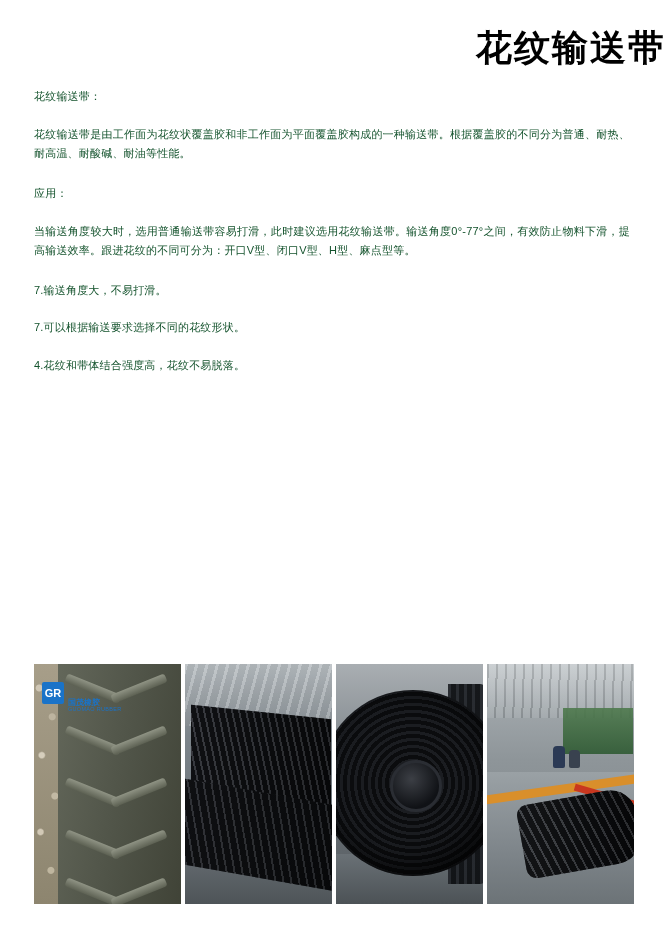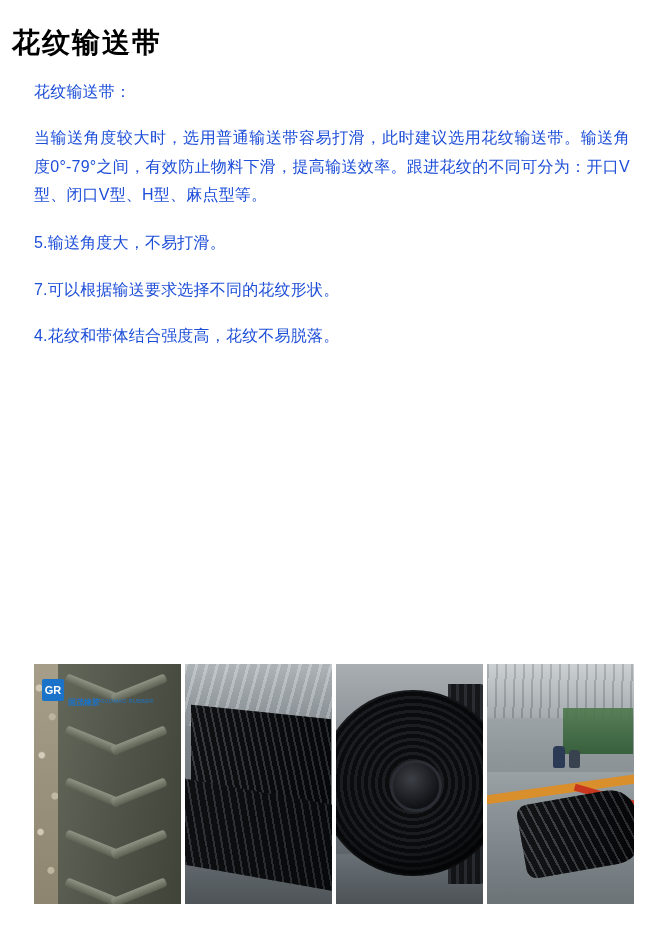--- a/index.html
+++ b/index.html
@@ -14,35 +14,35 @@
     color: #1a1a1a;
     overflow: hidden;
   }
   .page {
     width: 666px;
     height: 930px;
     position: relative;
     box-sizing: border-box;
   }
   .title {
-    text-align: left;
-    font-size: 28px;
+    text-align: right;
+    font-size: 36px;
     font-weight: 700;
     letter-spacing: 2px;
     margin: 26px 0 18px 12px;
     color: #000;
     line-height: 1.2;
   }
   .body-text {
     padding: 0 36px 0 34px;
   }
   .para {
-    font-size: 16px;
+    font-size: 11px;
     line-height: 1.78;
-    color: #1d4ed8;
+    color: #14532d;
     margin: 0 0 20px 0;
     text-align: justify;
     letter-spacing: 0.2px;
   }
   .para.tight {
     margin-bottom: 18px;
   }
   .gallery {
     position: absolute;
     left: 34px;
@@ -118,21 +118,21 @@
     color: #fff;
     font-size: 11px;
     font-weight: 700;
     display: flex;
     align-items: center;
     justify-content: center;
     border-radius: 2px;
   }
   .wm-text {
     display: flex;
-    flex-direction: row;
+    flex-direction: column;
     line-height: 1.05;
     margin-top: 27px;
   }
   .wm-cn { font-size: 8px; color: #1a73c8; font-weight: 700; }
   .wm-en { font-size: 5.5px; color: #1a73c8; letter-spacing: 0.3px; }
 
   
   .p2 {
     background: linear-gradient(180deg, #9aa0a5 0%, #7d858b 30%, #5a6166 100%);
   }
@@ -276,22 +276,24 @@
 </style>
 </head>
 <body>
 
 <div class="page">
 
   <h1 class="title">花纹输送带</h1>
 
   <div class="body-text">
     <p class="para tight">花纹输送带：</p>
-    <p class="para">当输送角度较大时，选用普通输送带容易打滑，此时建议选用花纹输送带。输送角度0°-79°之间，有效防止物料下滑，提高输送效率。跟进花纹的不同可分为：开口V型、闭口V型、H型、麻点型等。</p>
-    <p class="para tight">5.输送角度大，不易打滑。</p>
+    <p class="para">花纹输送带是由工作面为花纹状覆盖胶和非工作面为平面覆盖胶构成的一种输送带。根据覆盖胶的不同分为普通、耐热、耐高温、耐酸碱、耐油等性能。</p>
+    <p class="para tight">应用：</p>
+    <p class="para">当输送角度较大时，选用普通输送带容易打滑，此时建议选用花纹输送带。输送角度0°-77°之间，有效防止物料下滑，提高输送效率。跟进花纹的不同可分为：开口V型、闭口V型、H型、麻点型等。</p>
+    <p class="para tight">7.输送角度大，不易打滑。</p>
     <p class="para tight">7.可以根据输送要求选择不同的花纹形状。</p>
     <p class="para tight">4.花纹和带体结合强度高，花纹不易脱落。</p>
   </div>
 
   <div class="gallery">
 
     <div class="photo p1">
       <div class="gravel"></div>
       <div class="belt"></div>
       <div class="chev c1"></div>

